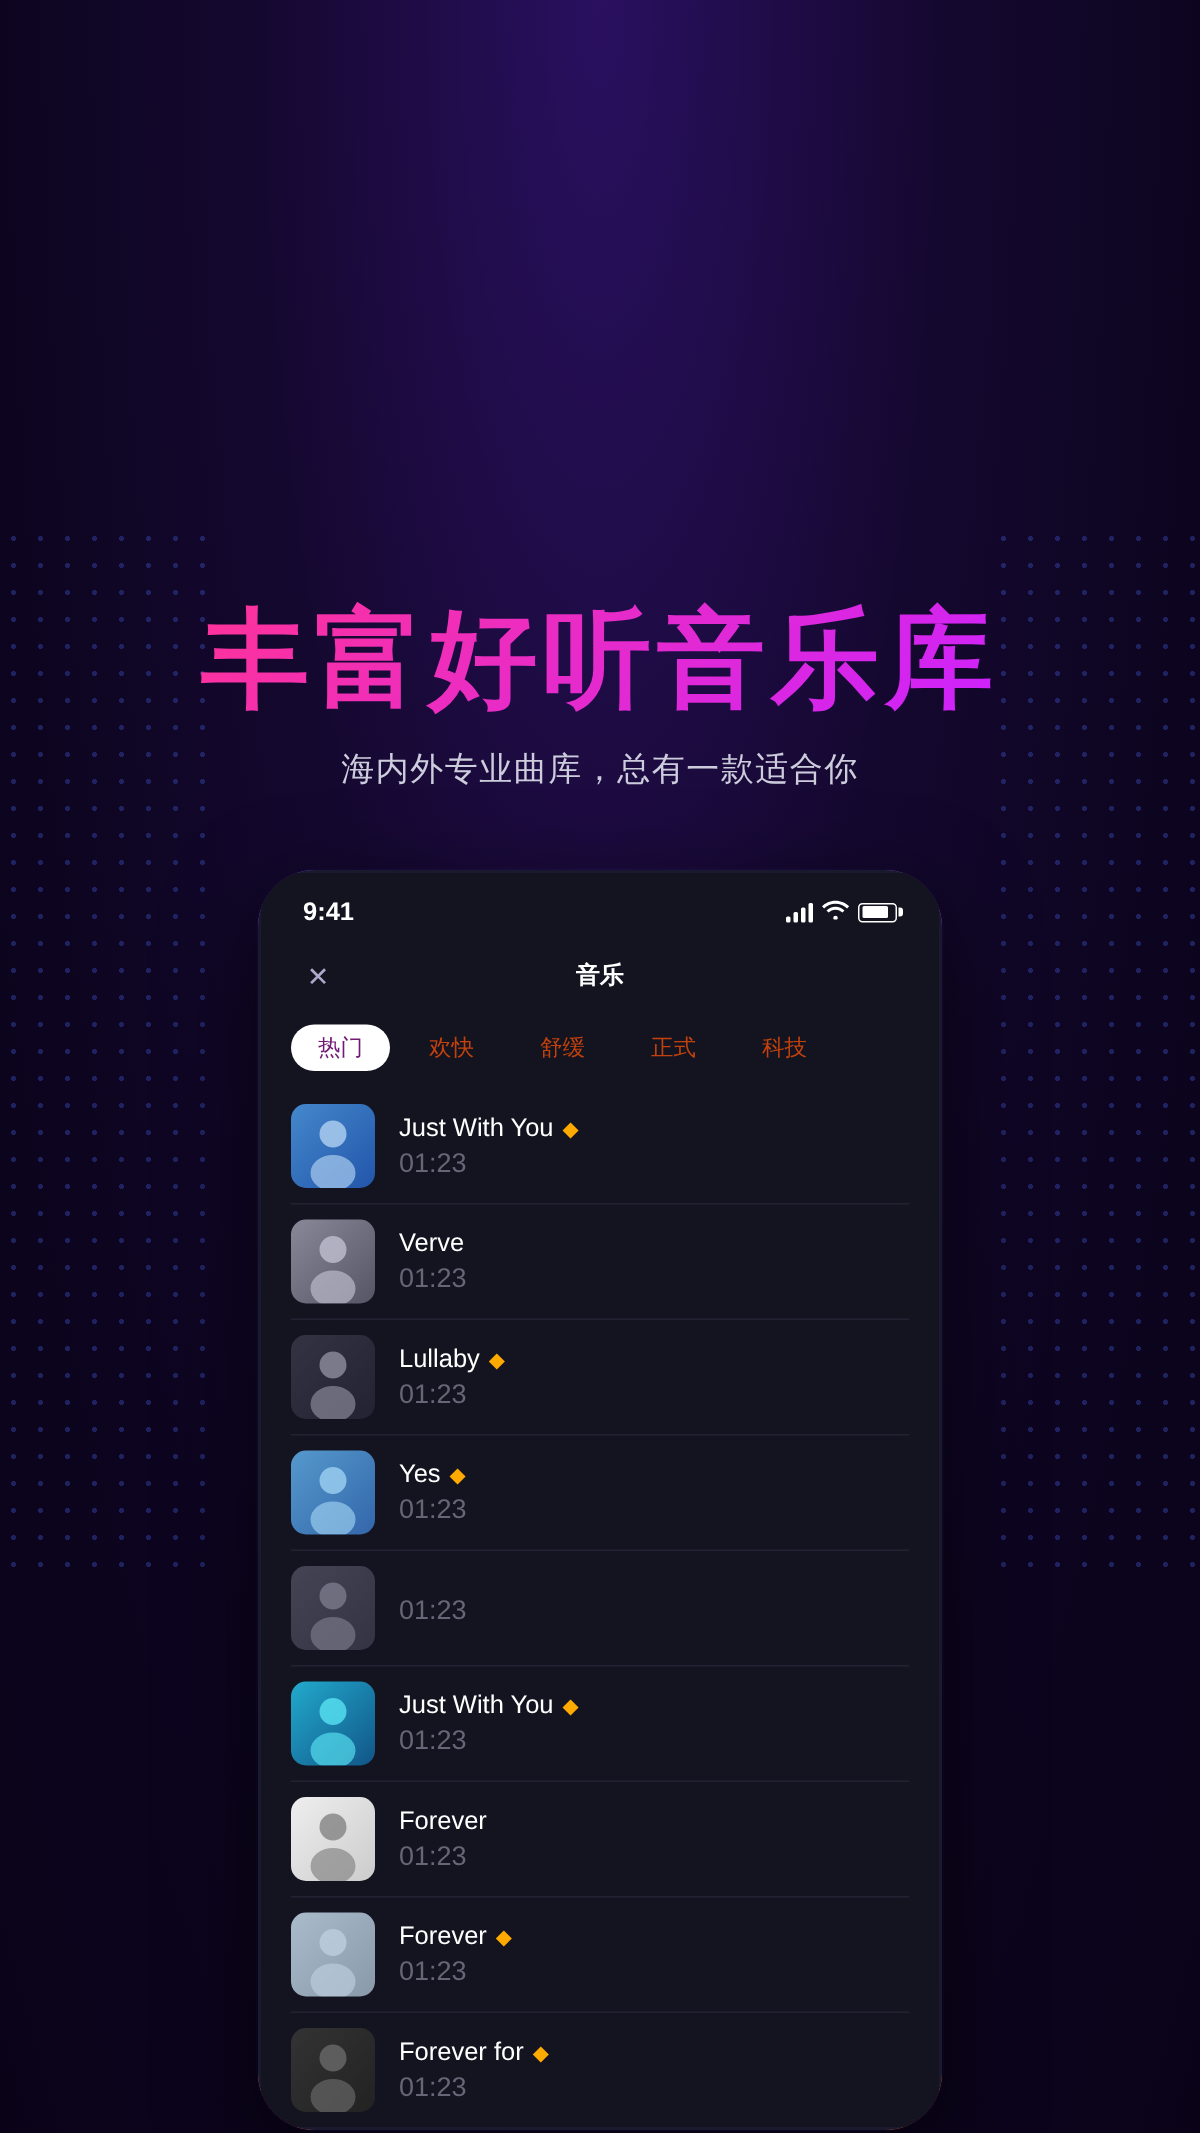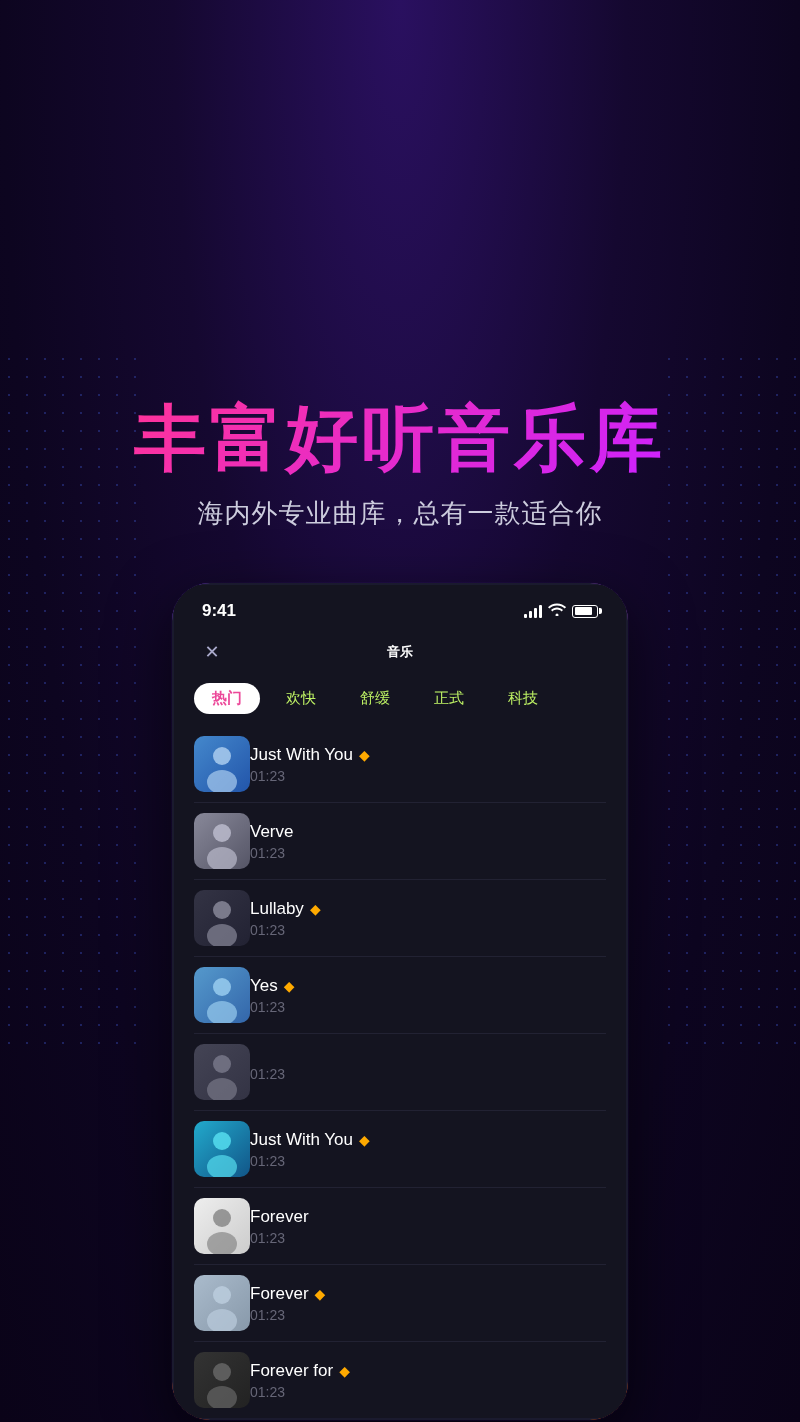--- a/index.html
+++ b/index.html
@@ -71,21 +71,21 @@
       color: #ff3399;
       line-height: 1.1;
       letter-spacing: 4px;
       background: linear-gradient(135deg, #ff3399, #cc22ff);
       -webkit-background-clip: text;
       -webkit-text-fill-color: transparent;
       background-clip: text;
     }
 
     .hero-subtitle {
-      font-size: 26px;
+      font-size: 22px;
       color: #ccccdd;
       margin-top: 18px;
       letter-spacing: 1px;
     }
 
     
     .phone-wrapper {
       position: relative;
       width: 460px;
       margin-top: 10px;
@@ -207,58 +207,58 @@
       height: 28px;
       display: flex;
       align-items: center;
       justify-content: center;
       color: #aaaacc;
       font-size: 18px;
       cursor: pointer;
     }
 
     .app-title {
-      font-size: 13px;
+      font-size: 16px;
       font-weight: 600;
       color: #ffffff;
     }
 
     
     .filter-tabs {
       display: flex;
       padding: 8px 20px 12px;
       gap: 8px;
       background: #141420;
     }
 
     .tab {
       padding: 6px 18px;
       border-radius: 20px;
       font-size: 15px;
       cursor: pointer;
-      color: #bef264;
+      color: #c2410c;
     }
 
     .tab.active {
       background: #ffffff;
-      color: #ec4899;
-      font-weight: 700;
+      color: #701a75;
+      font-weight: 400;
     }
 
     
     .music-list {
       background: #141420;
       flex: 1;
     }
 
     .music-item {
       display: flex;
       align-items: center;
       padding: 10px 20px;
-      gap: 0;
+      gap: 16px;
       cursor: pointer;
     }
 
     .album-art {
       width: 56px;
       height: 56px;
       border-radius: 10px;
       flex-shrink: 0;
       overflow: hidden;
       position: relative;
@@ -287,21 +287,21 @@
       align-items: center;
       gap: 6px;
     }
 
     .vip-icon {
       color: #ffaa00;
       font-size: 14px;
     }
 
     .music-duration {
-      font-size: 14px;
+      font-size: 18px;
       color: #666677;
       margin-top: 3px;
     }
 
     .divider {
       height: 1px;
       background: #222233;
       margin: 0 20px;
     }
   </style>

